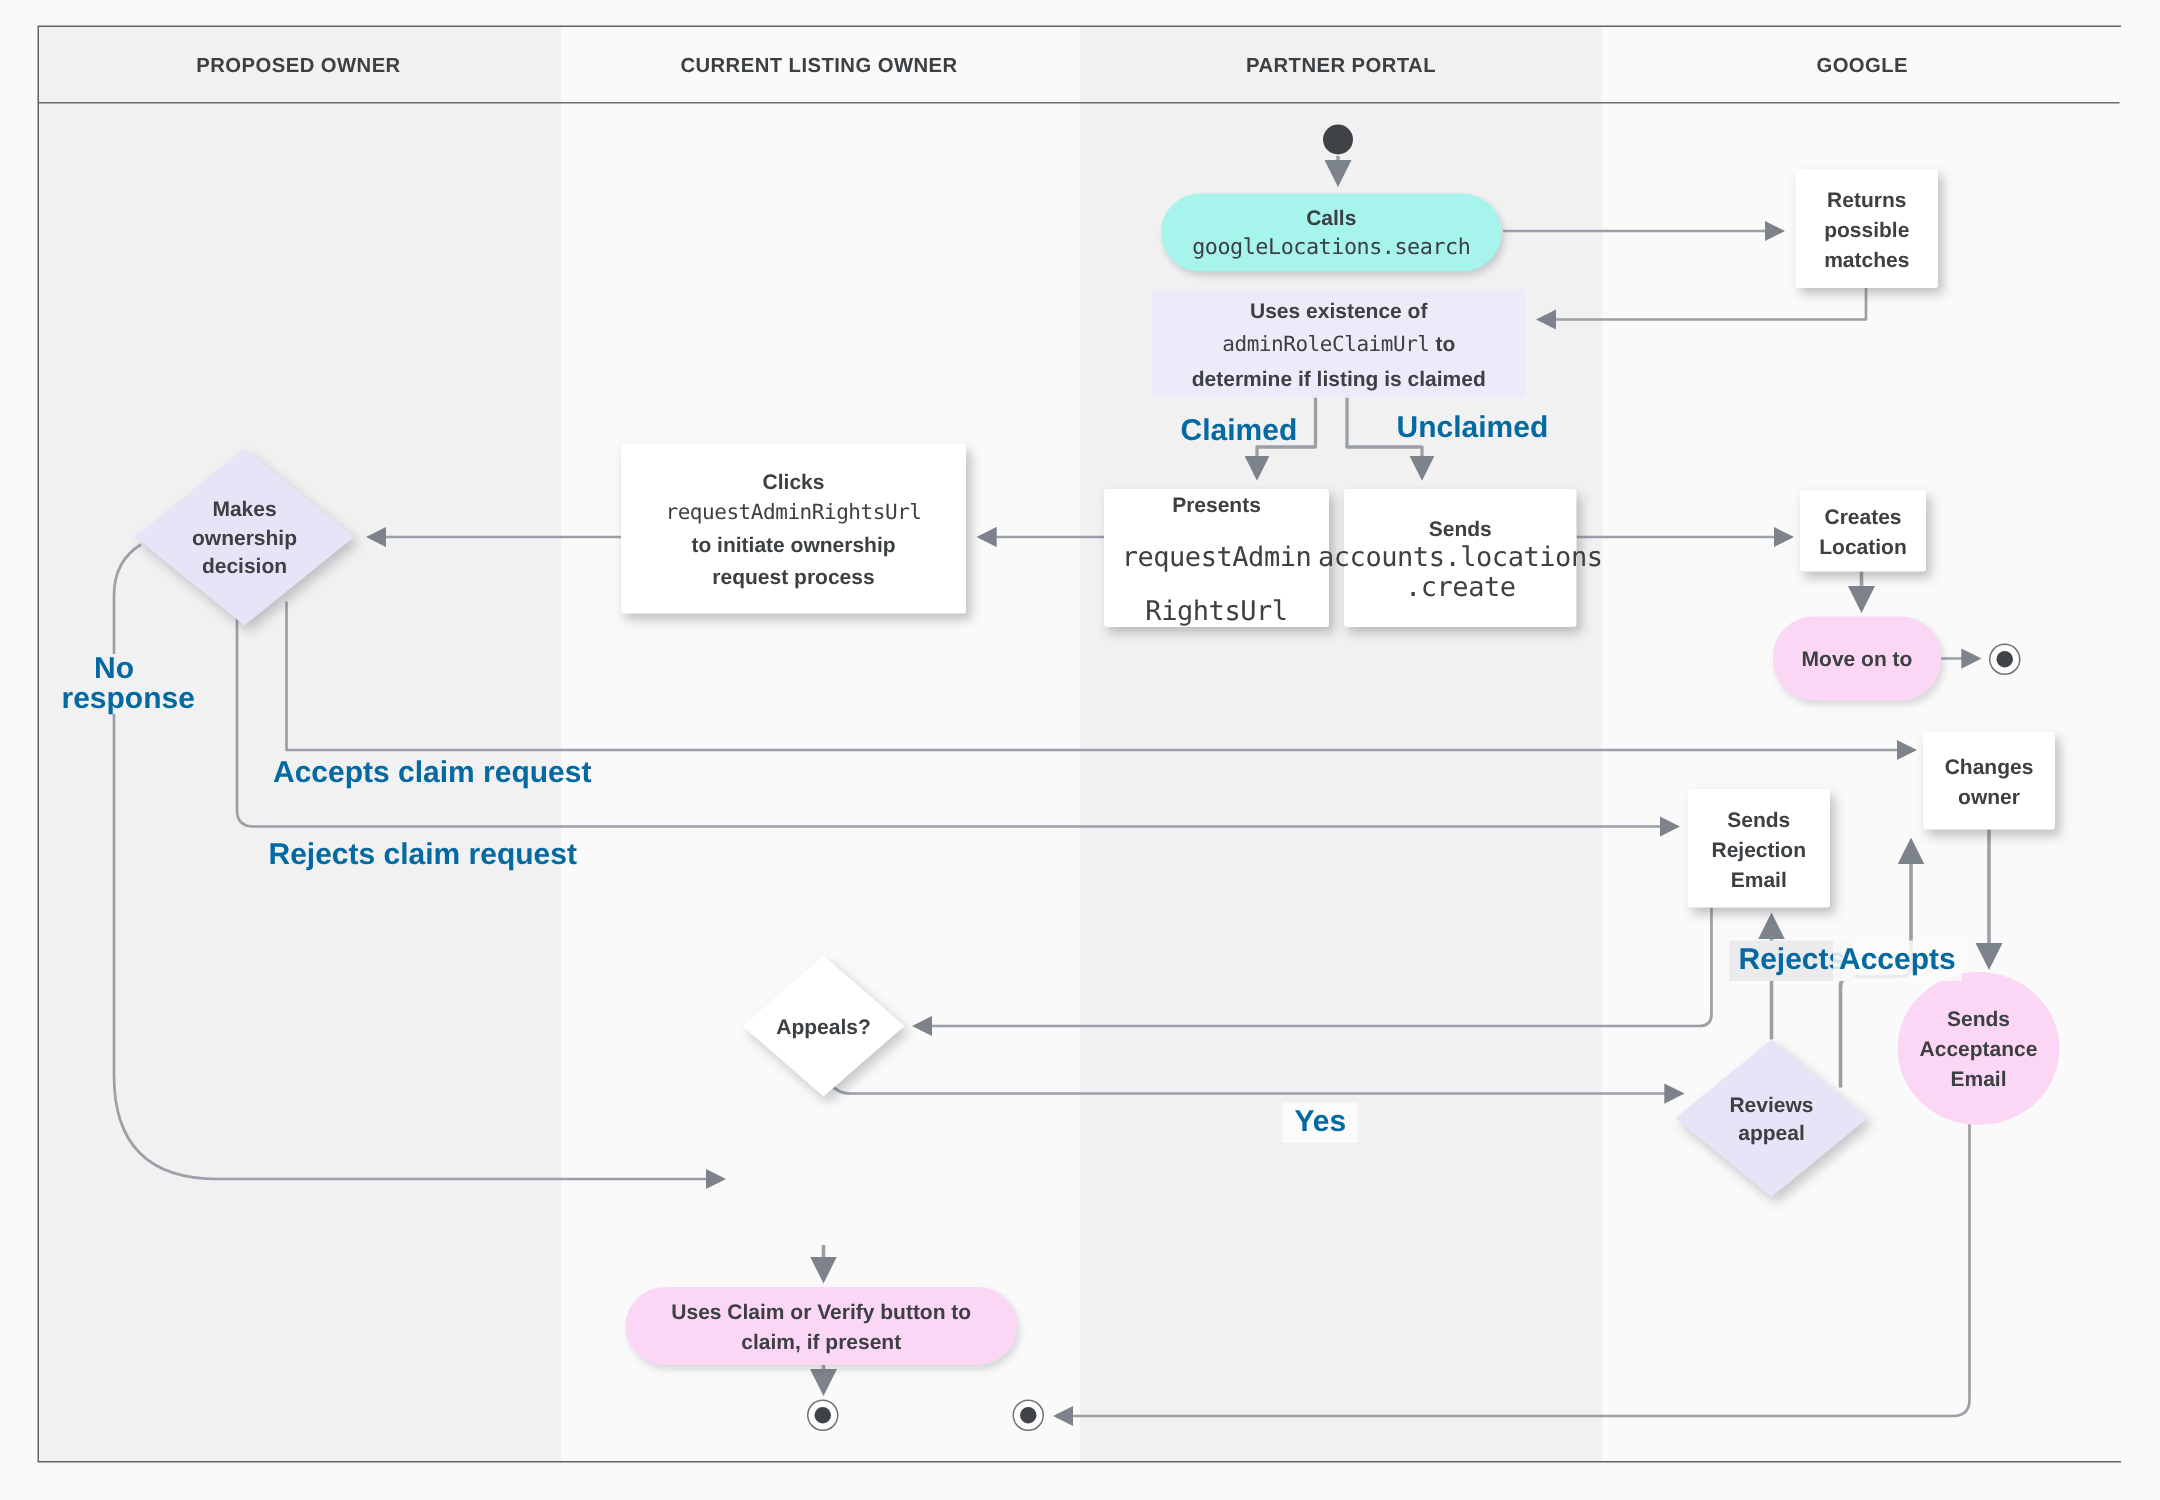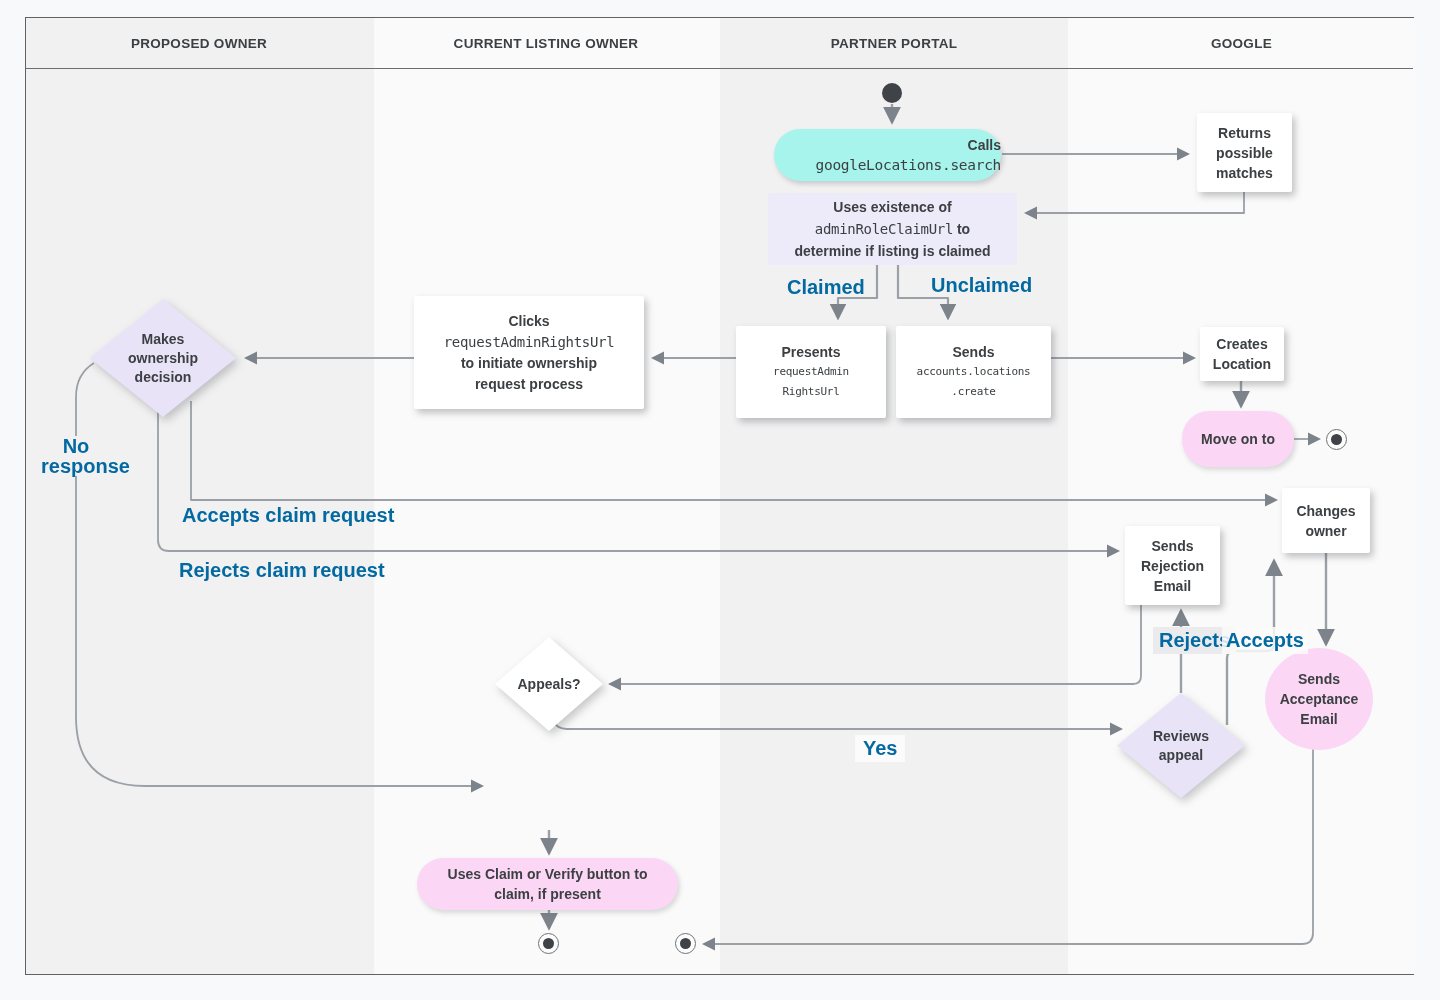--- a/index.html
+++ b/index.html
@@ -41,21 +41,21 @@
   .diamond{
     clip-path:polygon(50% 0,100% 50%,50% 100%,0 50%);
   }
   .diamond-wrap{position:absolute;filter:drop-shadow(3px 4px 4px rgba(60,64,67,.28));}
   .diamond-inner{
     width:100%;height:100%;display:flex;flex-direction:column;align-items:center;justify-content:center;
     text-align:center;font-weight:700;font-size:14px;line-height:19px;color:#3c4043;
   }
   .diamond.lav{background:#e9e3f8;}
   .diamond.white{background:#ffffff;}
-  .mono{font-family:"DejaVu Sans Mono",monospace;font-weight:400;font-size:11px;letter-spacing:-.3px;}
+  .mono{font-family:"DejaVu Sans Mono",monospace;font-weight:400;font-size:18px;letter-spacing:-.3px;}
   .edge-label{
     position:absolute;font-weight:700;font-size:20px;color:#0369a1;white-space:nowrap;
   }
   .start-dot{
     position:absolute;width:20px;height:20px;border-radius:50%;background:#3f4347;
   }
   .end-node{
     position:absolute;width:21px;height:21px;border-radius:50%;
     background:#fdfdfd;border:1.5px solid #6f7377;box-sizing:border-box;
     display:flex;align-items:center;justify-content:center;
@@ -114,38 +114,38 @@
   <div class="end-node" style="left:1300px;top:411px;">
       <div class="dot"></div>
     </div>
   <div class="end-node" style="left:512px;top:915px;">
       <div class="dot"></div>
     </div>
   <div class="end-node" style="left:649px;top:915px;">
       <div class="dot"></div>
     </div>
 
-  <div class="node pill teal" style="left:748px;top:111px;width:227px;height:52px;align-items:flex-end;">
+  <div class="node pill teal" style="left:748px;top:111px;width:227px;height:52px;">
     <span>Calls</span>
     <span class="mono" style="font-size:14.5px;">googleLocations.search</span>
   </div>
 
   <div class="node box" style="left:1171px;top:95px;width:95px;height:79px;">
     <span>Returns</span>
     <span>possible</span>
     <span>matches</span>
   </div>
 
   <div class="node lav-box" style="left:742px;top:175px;width:249px;height:72px;line-height:22px;">
     <span>Uses existence of</span>
     <span><span class="mono" style="font-size:14px;">adminRoleClaimUrl</span><span> to</span></span>
     <span>determine if listing is claimed</span>
   </div>
 
-  <div class="node box" style="left:710px;top:308px;width:150px;height:92px;">
+  <div class="node box" style="left:710px;top:308px;width:150px;height:92px;justify-content:space-between;">
     <span>Presents</span>
     <span class="mono">requestAdmin</span>
     <span class="mono">RightsUrl</span>
   </div>
 
   <div class="node box" style="left:870px;top:308px;width:155px;height:92px;">
     <span>Sends</span>
     <span class="mono">accounts.locations</span>
     <span class="mono">.create</span>
   </div>

